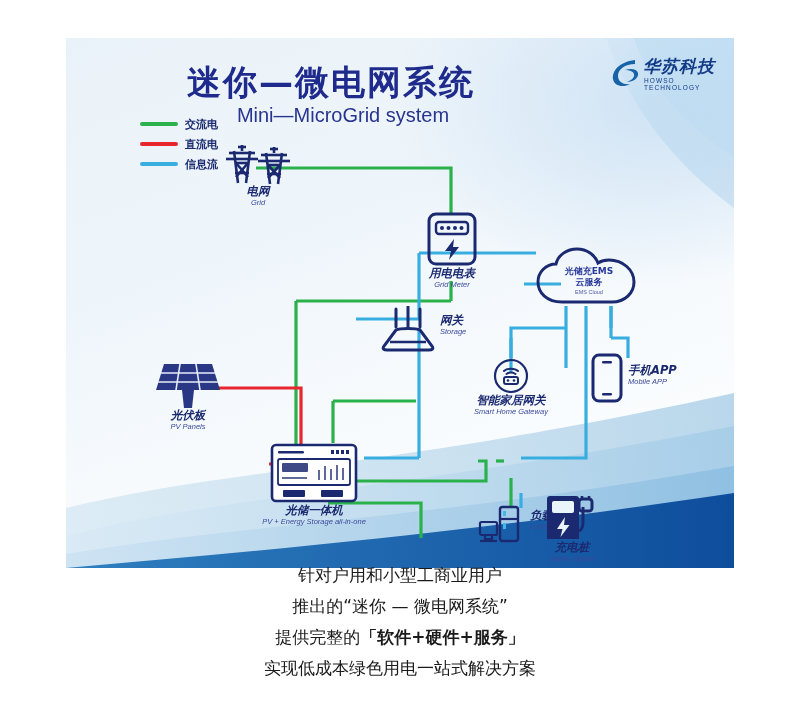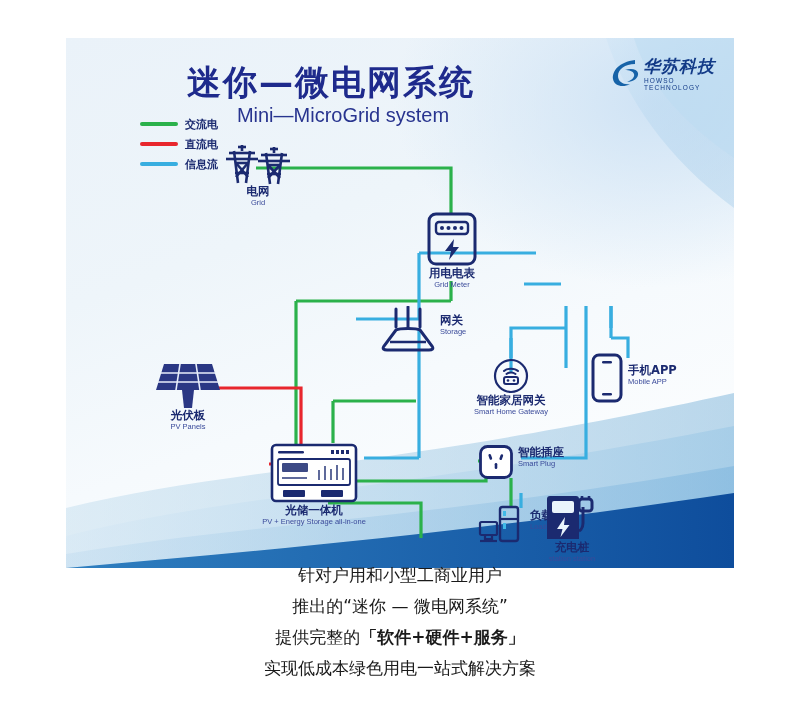--- a/index.html
+++ b/index.html
@@ -52,21 +52,21 @@
   .legend-row{display:flex;align-items:center;height:16px;margin-bottom:4px;}
   .legend-swatch{width:38px;height:3.5px;border-radius:2px;margin-right:7px;}
   .legend-label{
     font-size:11px;font-weight:bold;color:#1b2a70;
     font-family:Liberation Mono, monospace;white-space:nowrap;
   }
 
   
   .node{position:absolute;}
   .node .lbl{
-    position:absolute;white-space:nowrap;text-align:center;
+    position:absolute;white-space:nowrap;text-align:center;font-style:italic;
   }
   .lbl-zh{
     font-size:11.5px;font-weight:bold;color:#1b2a70;line-height:13px;
     font-family:"DejaVu Sans",sans-serif;
   }
   .lbl-en{
     font-size:7.5px;color:#3a4a9a;line-height:10px;
     font-family:"Liberation Sans",sans-serif;
   }
   .lbl-c{transform:translateX(-50%);}
@@ -233,20 +233,32 @@
         <circle cx="29" cy="17" r="2" fill="#1b2a70"></circle>
         <circle cx="35.5" cy="17" r="2" fill="#1b2a70"></circle>
         <path d="M28 28 L19 40 H25 L23 49 L33 36 H27 Z" fill="#1b2a70"></path>
       </svg>
       <div class="lbl lbl-c" style="left:34px;top:56px;">
         <div class="lbl-zh">用电电表</div>
         <div class="lbl-en">Grid Meter</div>
       </div>
     </div>
 
+    <div class="node" style="left:468px;top:208px;width:110px;height:62px;">
+      <svg width="110" height="62" viewBox="0 0 110 62" style="position:absolute;left:0;top:0;">
+        <path d="M28 56 C13 56 4 47 4 36 C4 26 12 18 22 18 C24 9 33 3 43 3
+                 C53 3 61 9 64 17 C67 15 71 14 75 14 C89 14 100 24 100 36
+                 C100 47 91 56 78 56 Z" fill="none" stroke="#1b2a70" stroke-width="3"></path>
+      </svg>
+      <div style="position:absolute;left:0;top:20px;width:110px;">
+        <div class="cloud-zh">光储充EMS</div>
+        <div class="cloud-zh">云服务</div>
+        <div class="cloud-en">EMS Cloud</div>
+      </div>
+    </div>
 
     <div class="node" style="left:312px;top:268px;width:120px;height:46px;">
       <svg width="60" height="46" viewBox="0 0 60 46" style="position:absolute;left:0;top:0;">
         <g fill="none" stroke="#1b2a70" stroke-width="3" stroke-linecap="round">
           <path d="M18 3 V21"></path>
             <path d="M30 1 V21"></path>
             <path d="M42 3 V21"></path>
         </g>
         <path d="M18 24 C22 22 38 22 42 24 L54 40 C56 43 54 44 51 44 H9 C6 44 4 43 6 40 Z" fill="none" stroke="#1b2a70" stroke-width="3"></path>
         <path d="M12 36 H48" stroke="#1b2a70" stroke-width="2.4"></path>
@@ -323,32 +335,20 @@
         </g>
         <rect x="14" y="48" width="22" height="7" rx="1" fill="#1b2a70"></rect>
         <rect x="52" y="48" width="22" height="7" rx="1" fill="#1b2a70"></rect>
       </svg>
       <div class="lbl lbl-c" style="left:70px;top:62px;">
         <div class="lbl-zh">光储一体机</div>
         <div class="lbl-en">PV + Energy Storage all-in-one</div>
       </div>
     </div>
 
-    <div class="node" style="left:412px;top:406px;width:120px;height:40px;">
-      <svg width="36" height="36" viewBox="0 0 36 36" style="position:absolute;left:0;top:0;">
-        <rect x="2.5" y="2.5" width="31" height="31" rx="7" fill="#fff" stroke="#1b2a70" stroke-width="2.8"></rect>
-        <rect x="11" y="10" width="2.6" height="6" rx="1.3" fill="#1b2a70" transform="rotate(-20 12 13)"></rect>
-        <rect x="22" y="10" width="2.6" height="6" rx="1.3" fill="#1b2a70" transform="rotate(20 23 13)"></rect>
-        <rect x="16.7" y="19" width="2.6" height="6" rx="1.3" fill="#1b2a70"></rect>
-      </svg>
-      <div class="lbl" style="left:40px;top:2px;text-align:left;">
-        <div class="lbl-zh">智能插座</div>
-        <div class="lbl-en">Smart Plug</div>
-      </div>
-    </div>
 
     <div class="node" style="left:412px;top:466px;width:110px;height:44px;">
       <svg width="48" height="40" viewBox="0 0 48 40" style="position:absolute;left:0;top:0;">
         <rect x="22" y="3" width="18" height="34" rx="2.5" fill="none" stroke="#1b2a70" stroke-width="2.4"></rect>
         <path d="M22 15 H40" stroke="#1b2a70" stroke-width="2.2"></path>
         <rect x="25" y="7" width="3" height="5" fill="#3fb9e8"></rect>
         <rect x="25" y="19" width="3" height="6" fill="#3fb9e8"></rect>
         <rect x="2" y="18" width="17" height="13" rx="1.5" fill="none" stroke="#1b2a70" stroke-width="2.2"></rect>
         <path d="M7 31 V35 H14 V31" fill="none" stroke="#1b2a70" stroke-width="2.2"></path>
         <path d="M2 37 H19" stroke="#1b2a70" stroke-width="2.2"></path>

